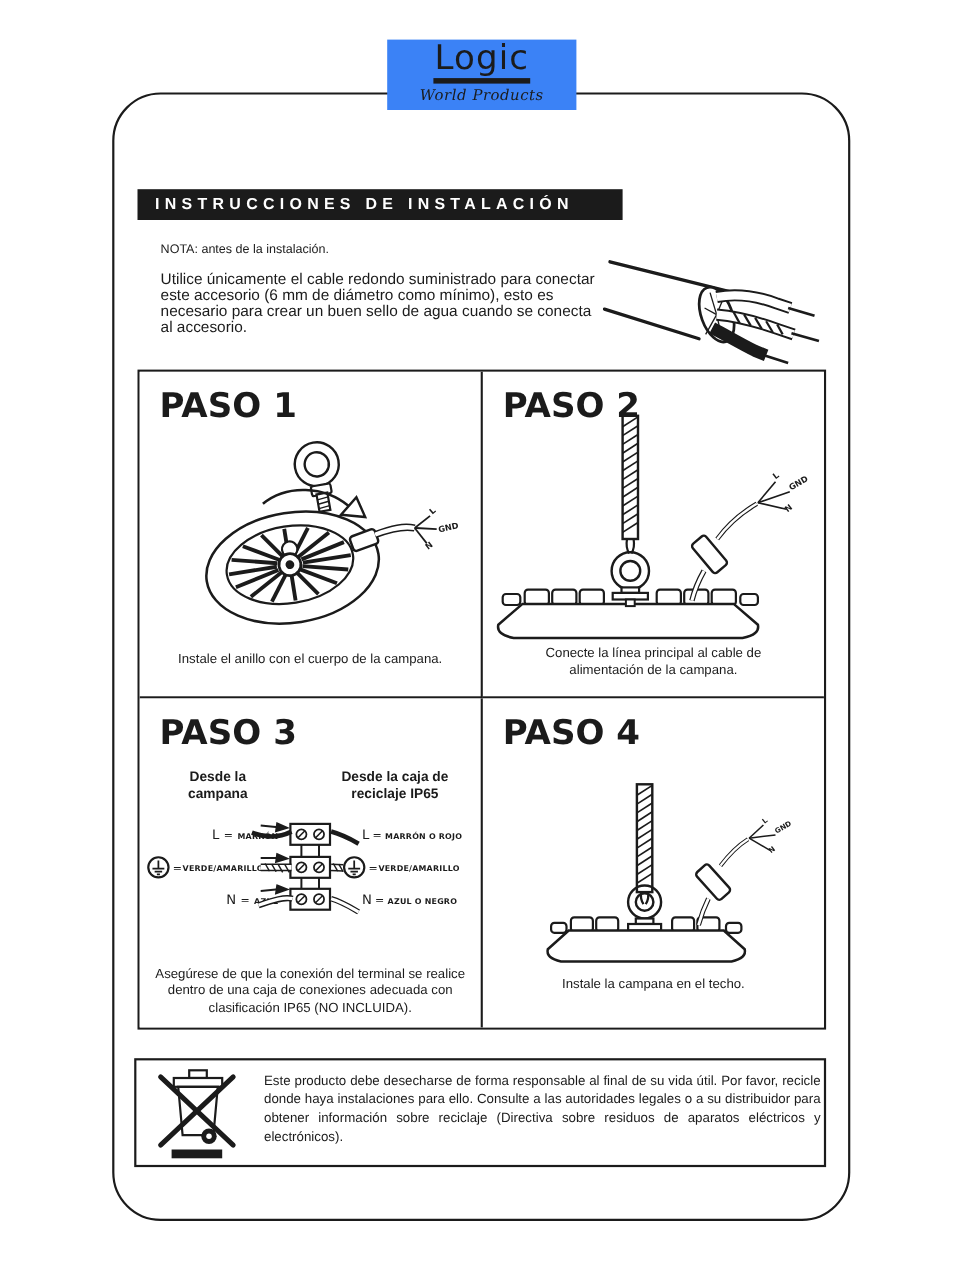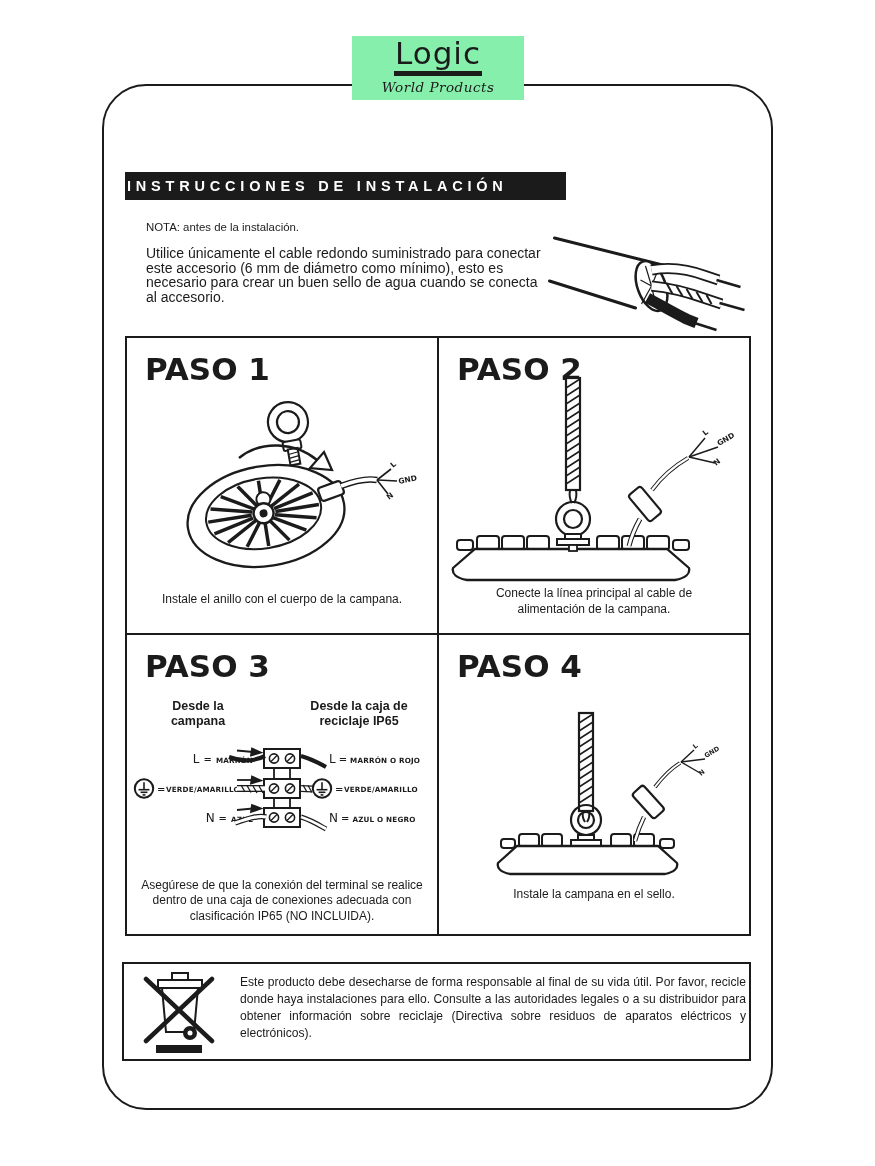--- a/index.html
+++ b/index.html
@@ -2,28 +2,28 @@
 <html><head>
 <meta charset="utf-8">
 <style>
   html,body{margin:0;padding:0;background:#ffffff;}
   .page{position:relative;width:875px;height:1166px;background:#fff;color:#1b1b1b;
         font-family:"Liberation Sans",sans-serif;overflow:hidden;}
   .sheet-border{position:absolute;left:102px;top:84px;width:667px;height:1022px;
         border:2.3px solid #1b1b1b;border-radius:44px;}
   
   .logo{position:absolute;left:352px;top:36px;width:172px;text-align:center;
-        background:#86efac;z-index:2;padding-bottom:5px;}
+        background:#3b82f6;z-index:2;padding-bottom:5px;}
   .logo-brand{font-family:"DejaVu Sans",sans-serif;font-size:31px;font-weight:500;letter-spacing:1px;line-height:34px;}
   .logo-rule{width:88px;height:5px;background:#1b1b1b;margin:1px auto 3px auto;}
   .logo-tagline{font-family:"DejaVu Serif",serif;font-style:italic;font-size:13.5px;letter-spacing:.5px;}
   
   .title-bar{position:absolute;left:125px;top:172px;width:441px;height:28px;background:#1b1b1b;
         color:#fff;font-weight:bold;font-size:14.5px;letter-spacing:4.8px;line-height:29px;
-        padding-left:2px;box-sizing:border-box;white-space:nowrap;}
+        padding-left:16px;box-sizing:border-box;white-space:nowrap;}
   
   .note-heading{position:absolute;left:146px;top:221px;font-size:11.4px;}
   .note-body{position:absolute;left:146px;top:246px;width:404px;font-size:14px;line-height:14.6px;}
   .cable-art{position:absolute;left:548px;top:224px;width:216px;height:112px;}
   
   .grid{position:absolute;left:125px;top:336px;width:626px;height:600px;display:grid;
         grid-template-columns:312px 1fr;grid-template-rows:297px 1fr;
         border:2.3px solid #1b1b1b;box-sizing:border-box;}
   .panel{position:relative;box-sizing:border-box;background:#fff;padding-left:48px;}
   .panel.p1{border-right:2.3px solid #1b1b1b;border-bottom:2.3px solid #1b1b1b;}
@@ -390,21 +390,21 @@
           <g stroke="#1b1b1b" stroke-width="1.4">
             <line x1="242" y1="89" x2="255" y2="77"></line>
               <line x1="242" y1="89" x2="266" y2="86"></line>
               <line x1="242" y1="89" x2="261" y2="100"></line>
           </g>
           <text class="wlabel-sm" x="256" y="76" transform="rotate(-38 256 76)">L</text>
           <text class="wlabel-sm" x="267" y="85" transform="rotate(-30 267 85)">GND</text>
           <text class="wlabel-sm" x="262" y="103" transform="rotate(-38 262 103)">N</text>
         </g>
       </svg>
-      <p class="caption c4">Instale la campana en el sello.</p>
+      <p class="caption c4">Instale la campana en el techo.</p>
     </section>
   </div>
 
   <div class="recycle">
     <svg class="weee" viewBox="0 0 78 84">
       <g stroke="#1b1b1b" fill="#fff">
         <rect x="30" y="2" width="16" height="7" stroke-width="2"></rect>
         <rect x="16" y="9" width="44" height="8" stroke-width="2"></rect>
         <polygon points="20,17 56,17 52,61 24,61" stroke-width="2"></polygon>
       </g>

